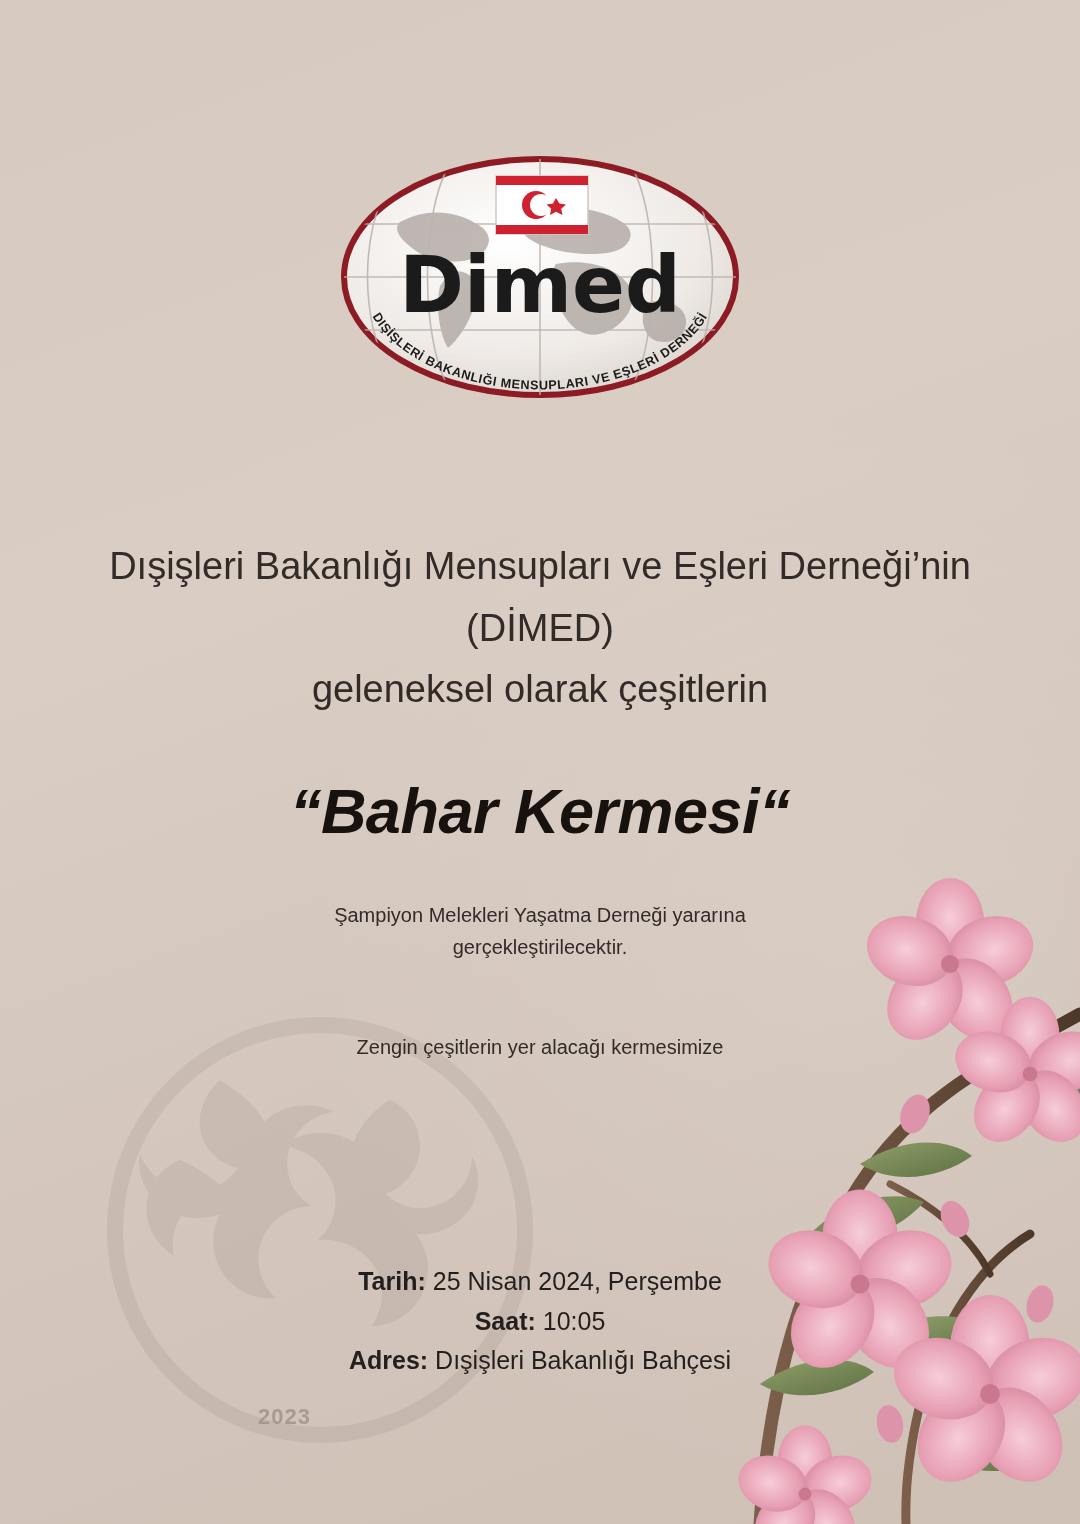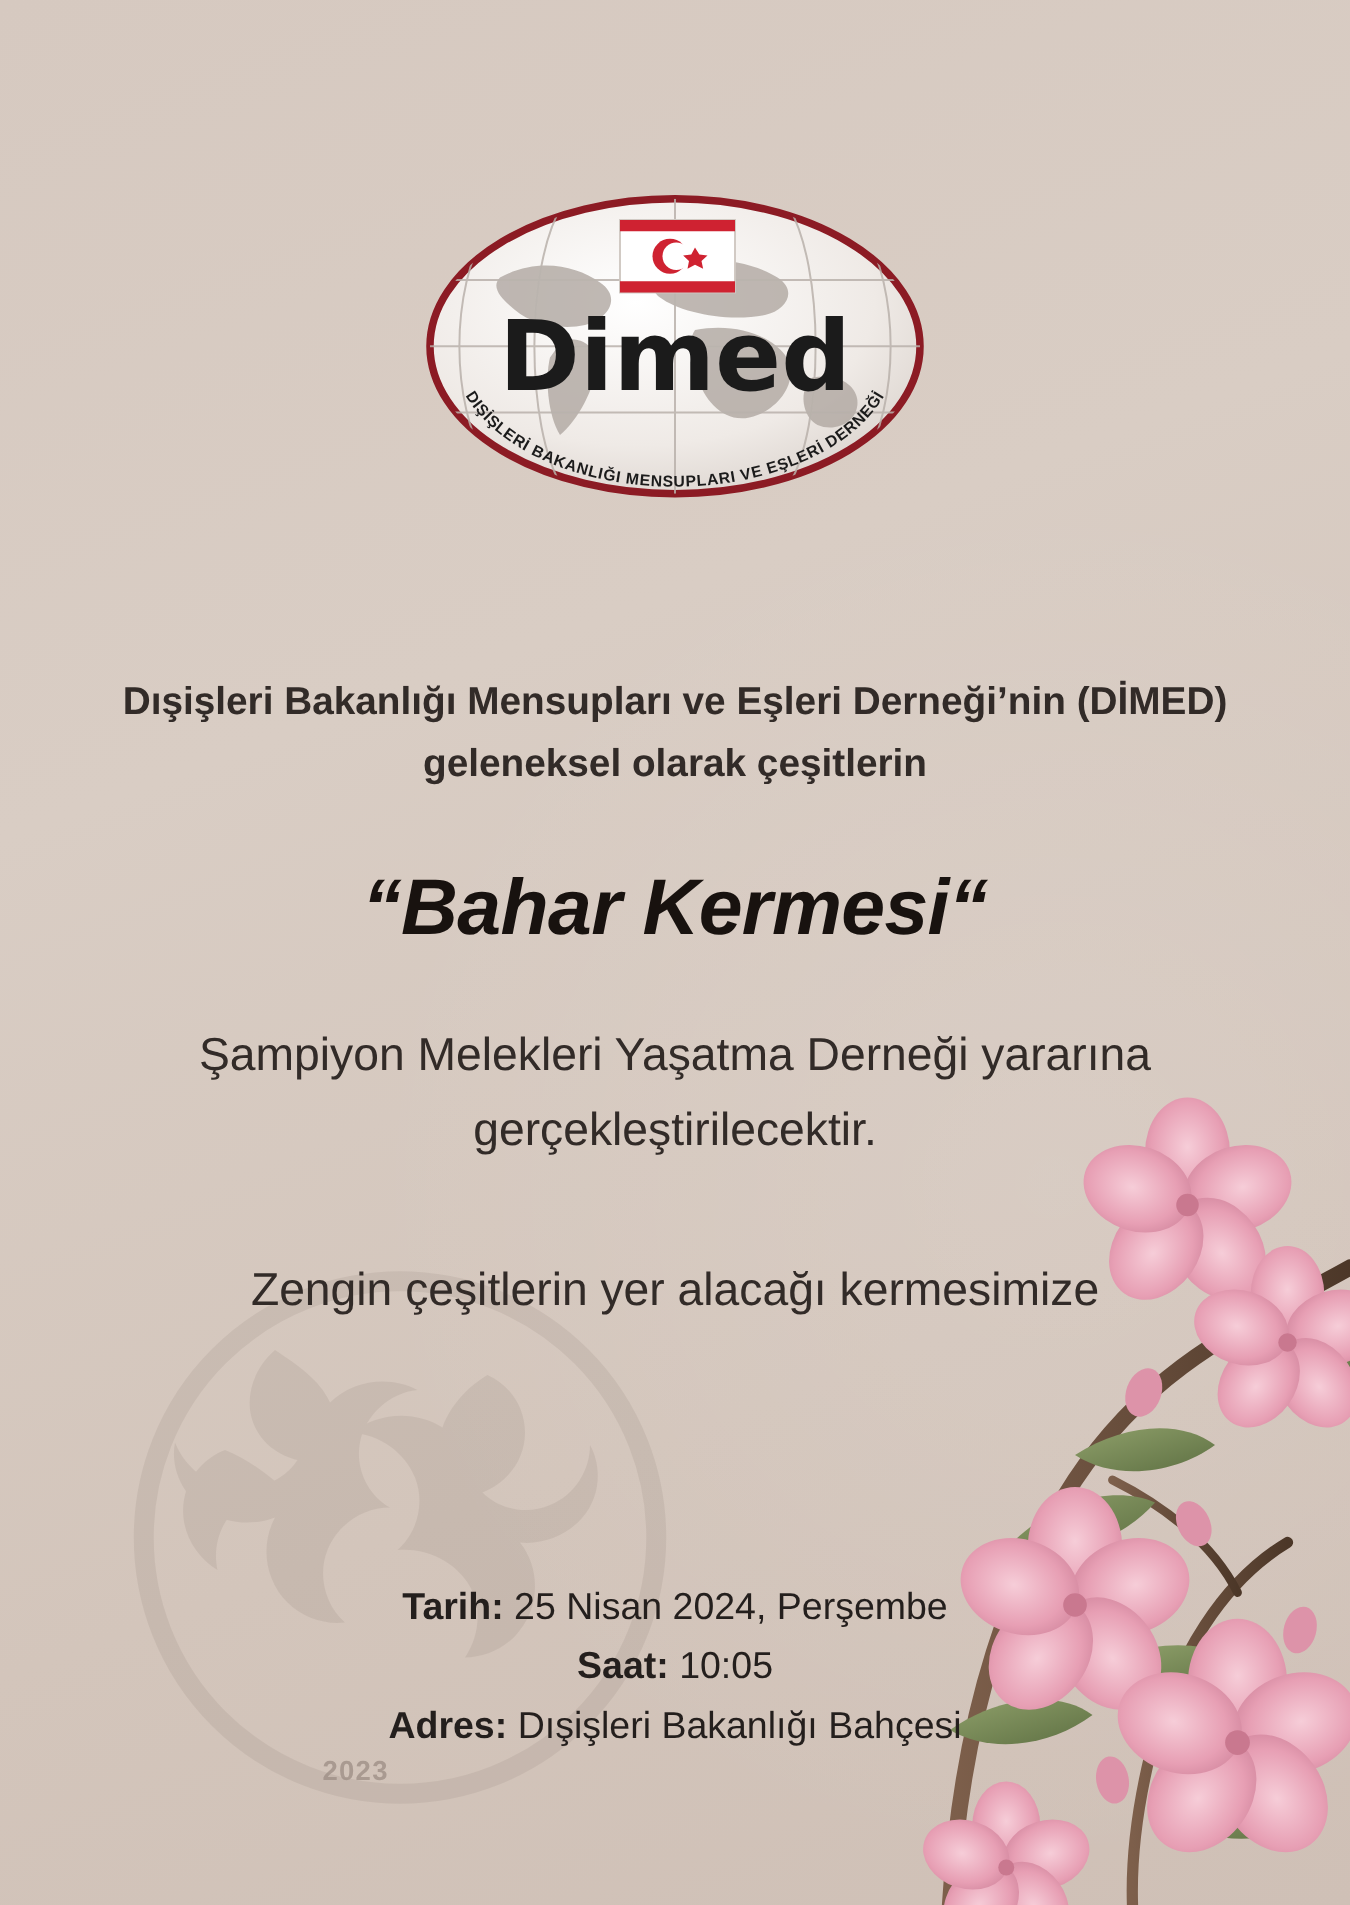--- a/index.html
+++ b/index.html
@@ -71,52 +71,52 @@
   
   .content {
     position: absolute;
     left: 0;
     top: 536px;
     width: 1080px;
     text-align: center;
     color: #2b2523;
   }
   .intro {
-    font-size: 31px;
+    font-size: 38px;
     line-height: 1.62;
     color: #322b28;
     margin: 0 auto;
     max-width: 920px;
-    font-weight: 700;
+    font-weight: 400;
   }
   .title {
     margin: 54px auto 0;
     font-size: 63px;
     font-weight: 700;
     font-style: italic;
     letter-spacing: -0.5px;
     color: #18120f;
   }
   .para {
-    font-size: 37px;
+    font-size: 20px;
     line-height: 1.62;
     color: #322b28;
     max-width: 820px;
     margin: 0 auto;
   }
   .para.first { margin-top: 52px; }
   .para.second { margin-top: 68px; }
 
   .details {
     position: absolute;
     left: 0;
     top: 1262px;
     width: 1080px;
     text-align: center;
-    font-size: 30px;
+    font-size: 25px;
     line-height: 1.58;
     color: #241f1d;
   }
   .details .lbl { font-weight: 700; }
   .details .row { white-space: nowrap; }
 </style>
 </head>
 <body>
 
 <div class="poster">

